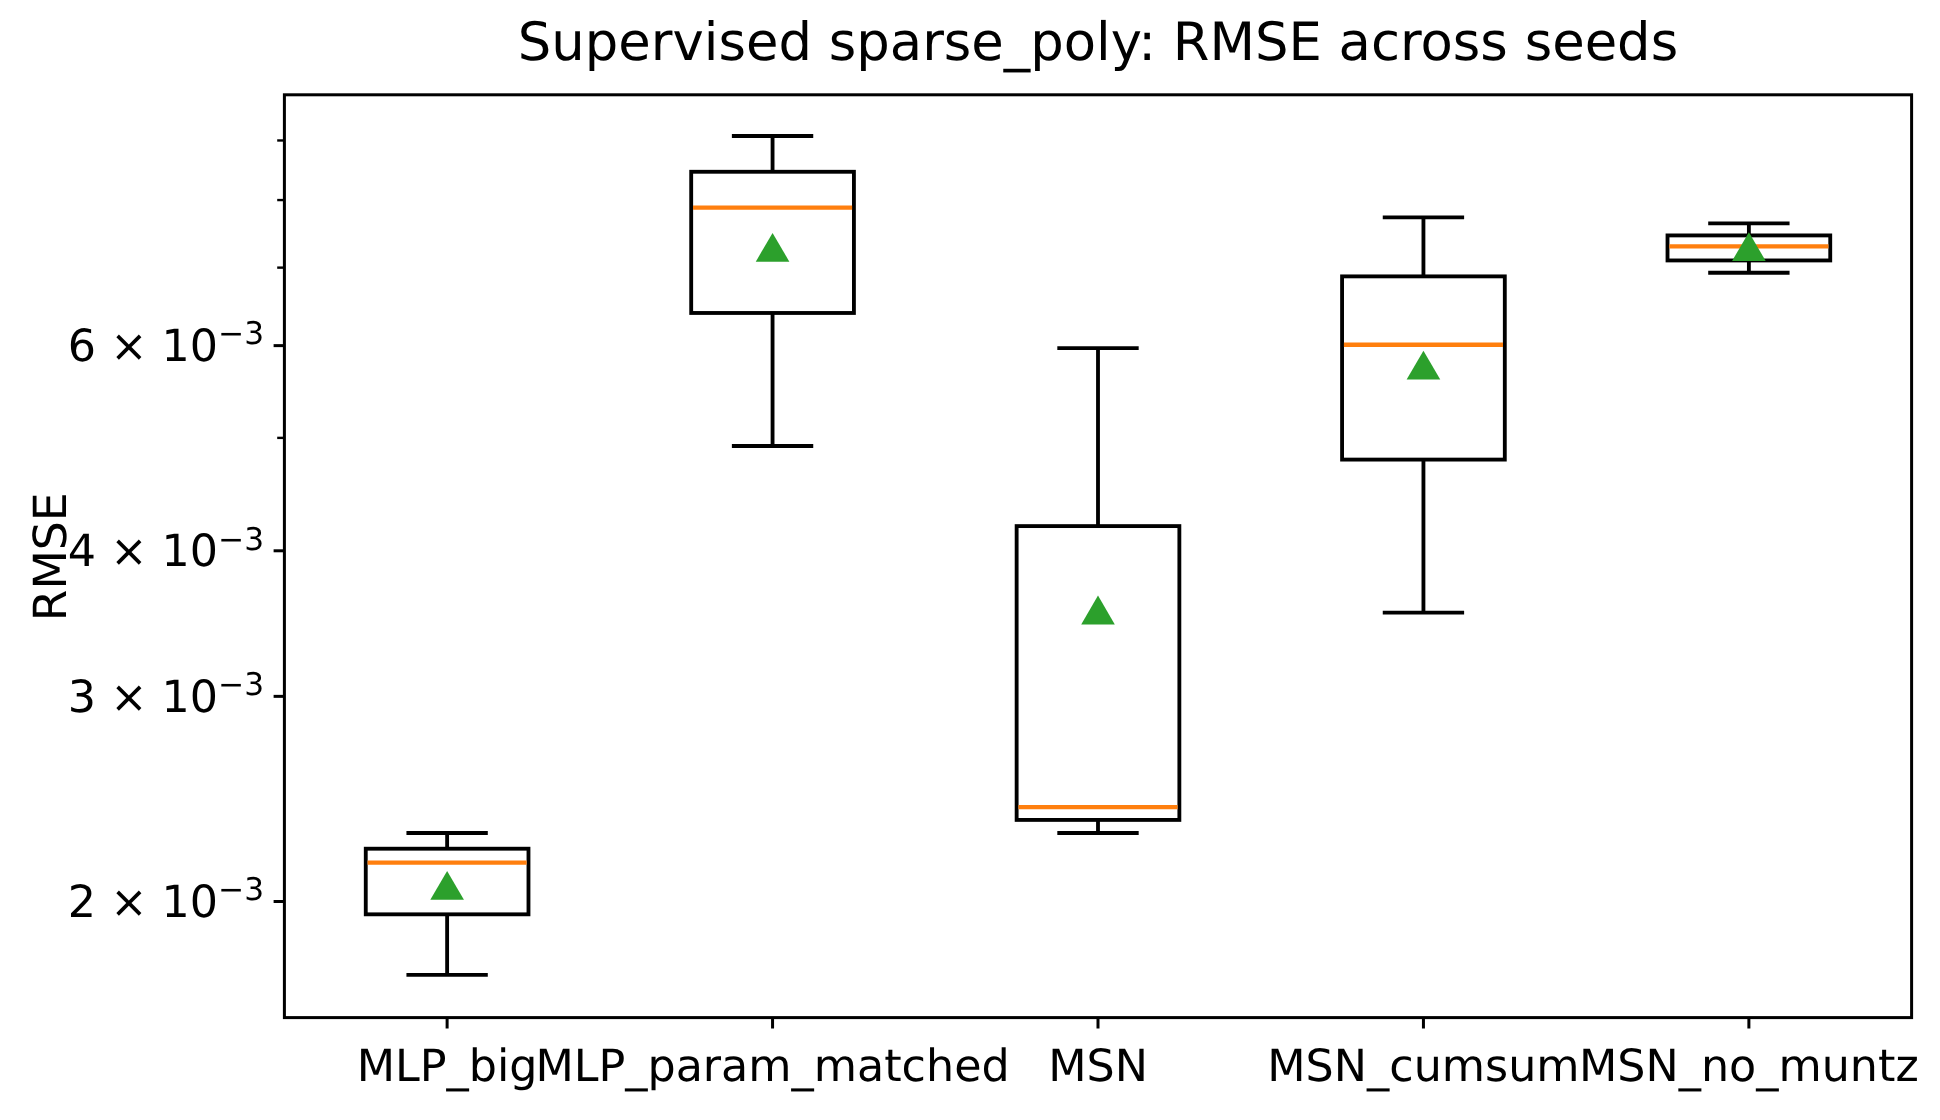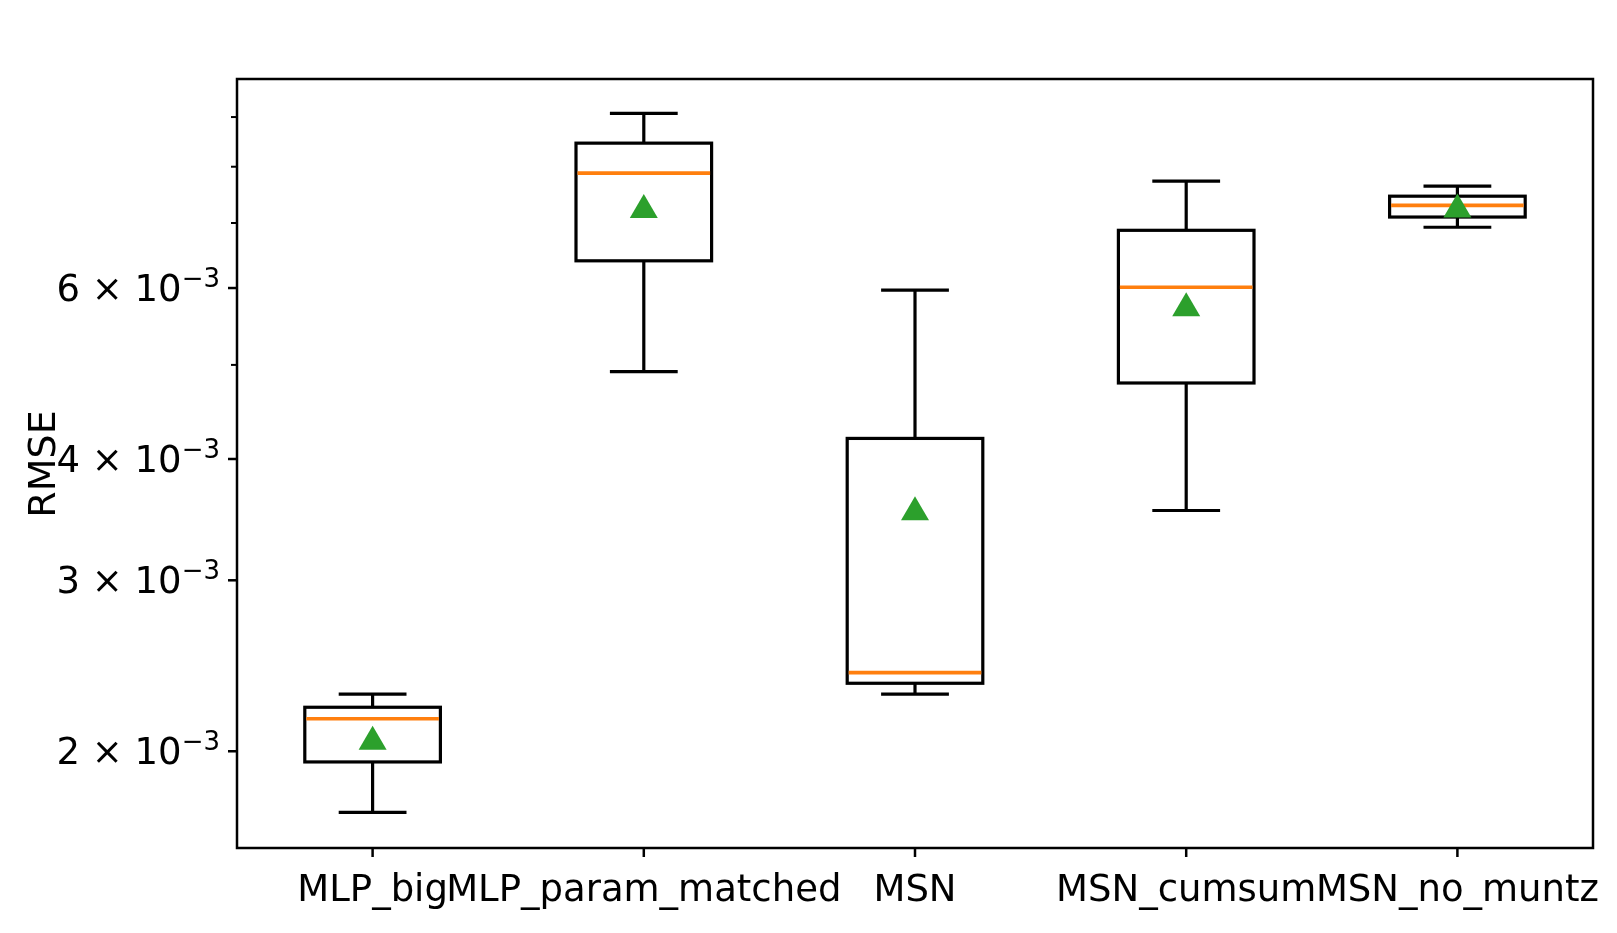--- a/index.html
+++ b/index.html
@@ -37,20 +37,21 @@
     color: #000000;
     white-space: nowrap;
   }
   svg { position: absolute; left: 0; top: 0; }
   text { font-family: "DejaVu Sans", sans-serif; fill: #000000; }
 </style>
 </head>
 <body>
 
 <div class="figure">
+  <div class="chart-title">Supervised sparse_poly: RMSE across seeds</div>
 
   <div class="y-axis-label">RMSE</div>
 
   <svg width="1617" height="933">
       <rect x="237" y="79" width="1356" height="769" fill="none" stroke="#000000" stroke-width="2.5"></rect>
       <line x1="228" y1="288.02269650131484" x2="237" y2="288.02269650131484" stroke="#000000" stroke-width="2.5" stroke-linecap="butt"></line>
       <text x="220" y="301.02269650131484" text-anchor="end" font-size="37"><tspan>6 × 10</tspan><tspan dy="-14" font-size="26">−3</tspan></text>
       <line x1="228" y1="458.99175239478734" x2="237" y2="458.99175239478734" stroke="#000000" stroke-width="2.5" stroke-linecap="butt"></line>
       <text x="220" y="471.99175239478734" text-anchor="end" font-size="37"><tspan>4 × 10</tspan><tspan dy="-14" font-size="26">−3</tspan></text>
       <line x1="228" y1="580.296228022904" x2="237" y2="580.296228022904" stroke="#000000" stroke-width="2.5" stroke-linecap="butt"></line>

